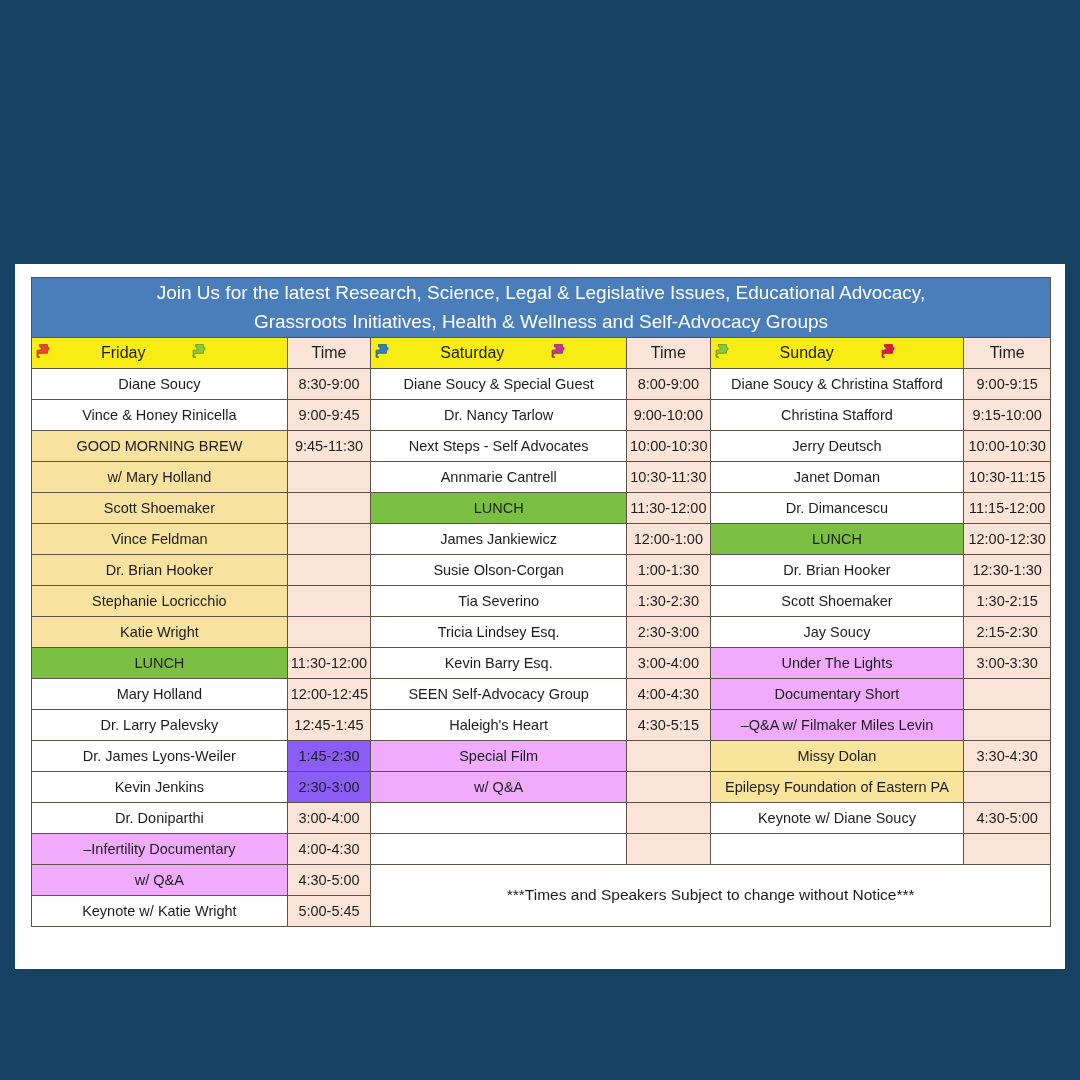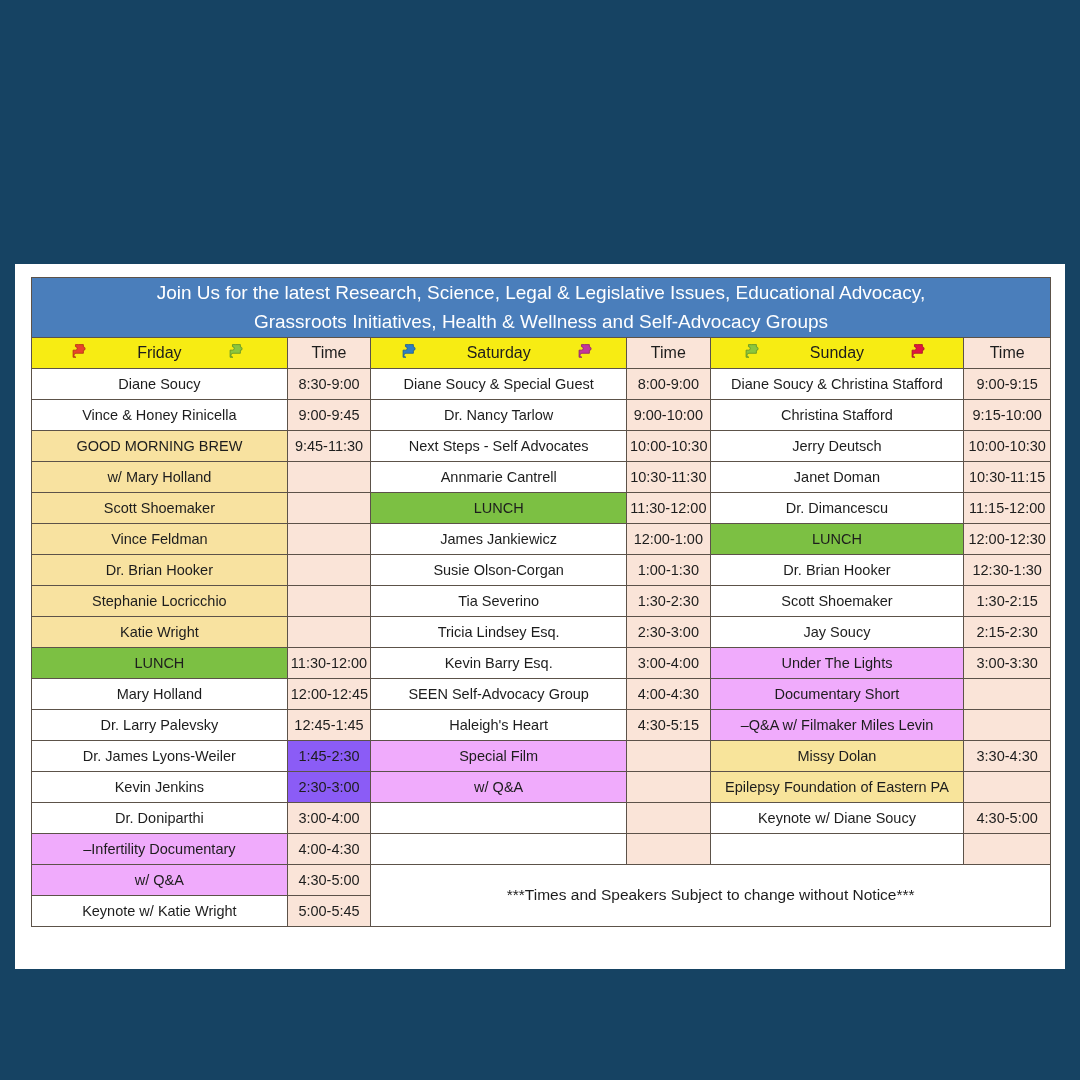--- a/index.html
+++ b/index.html
@@ -104,21 +104,20 @@
     height: 30px;
     color: #1d1d1d;
   }
   .hdr th.timehdr {
     background: #fae4d8;
     font-size: 16px;
   }
   .dayhead {
     display: flex;
     align-items: center;
-    justify-content: center;
     gap: 0;
     position: relative;
   }
   .dayhead .lbl { flex: 0 0 auto; }
   .puz {
     width: 20px; height: 19px;
     display: inline-block;
     flex: 0 0 auto;
   }
   .puz.left  { margin-right: 46px; }

